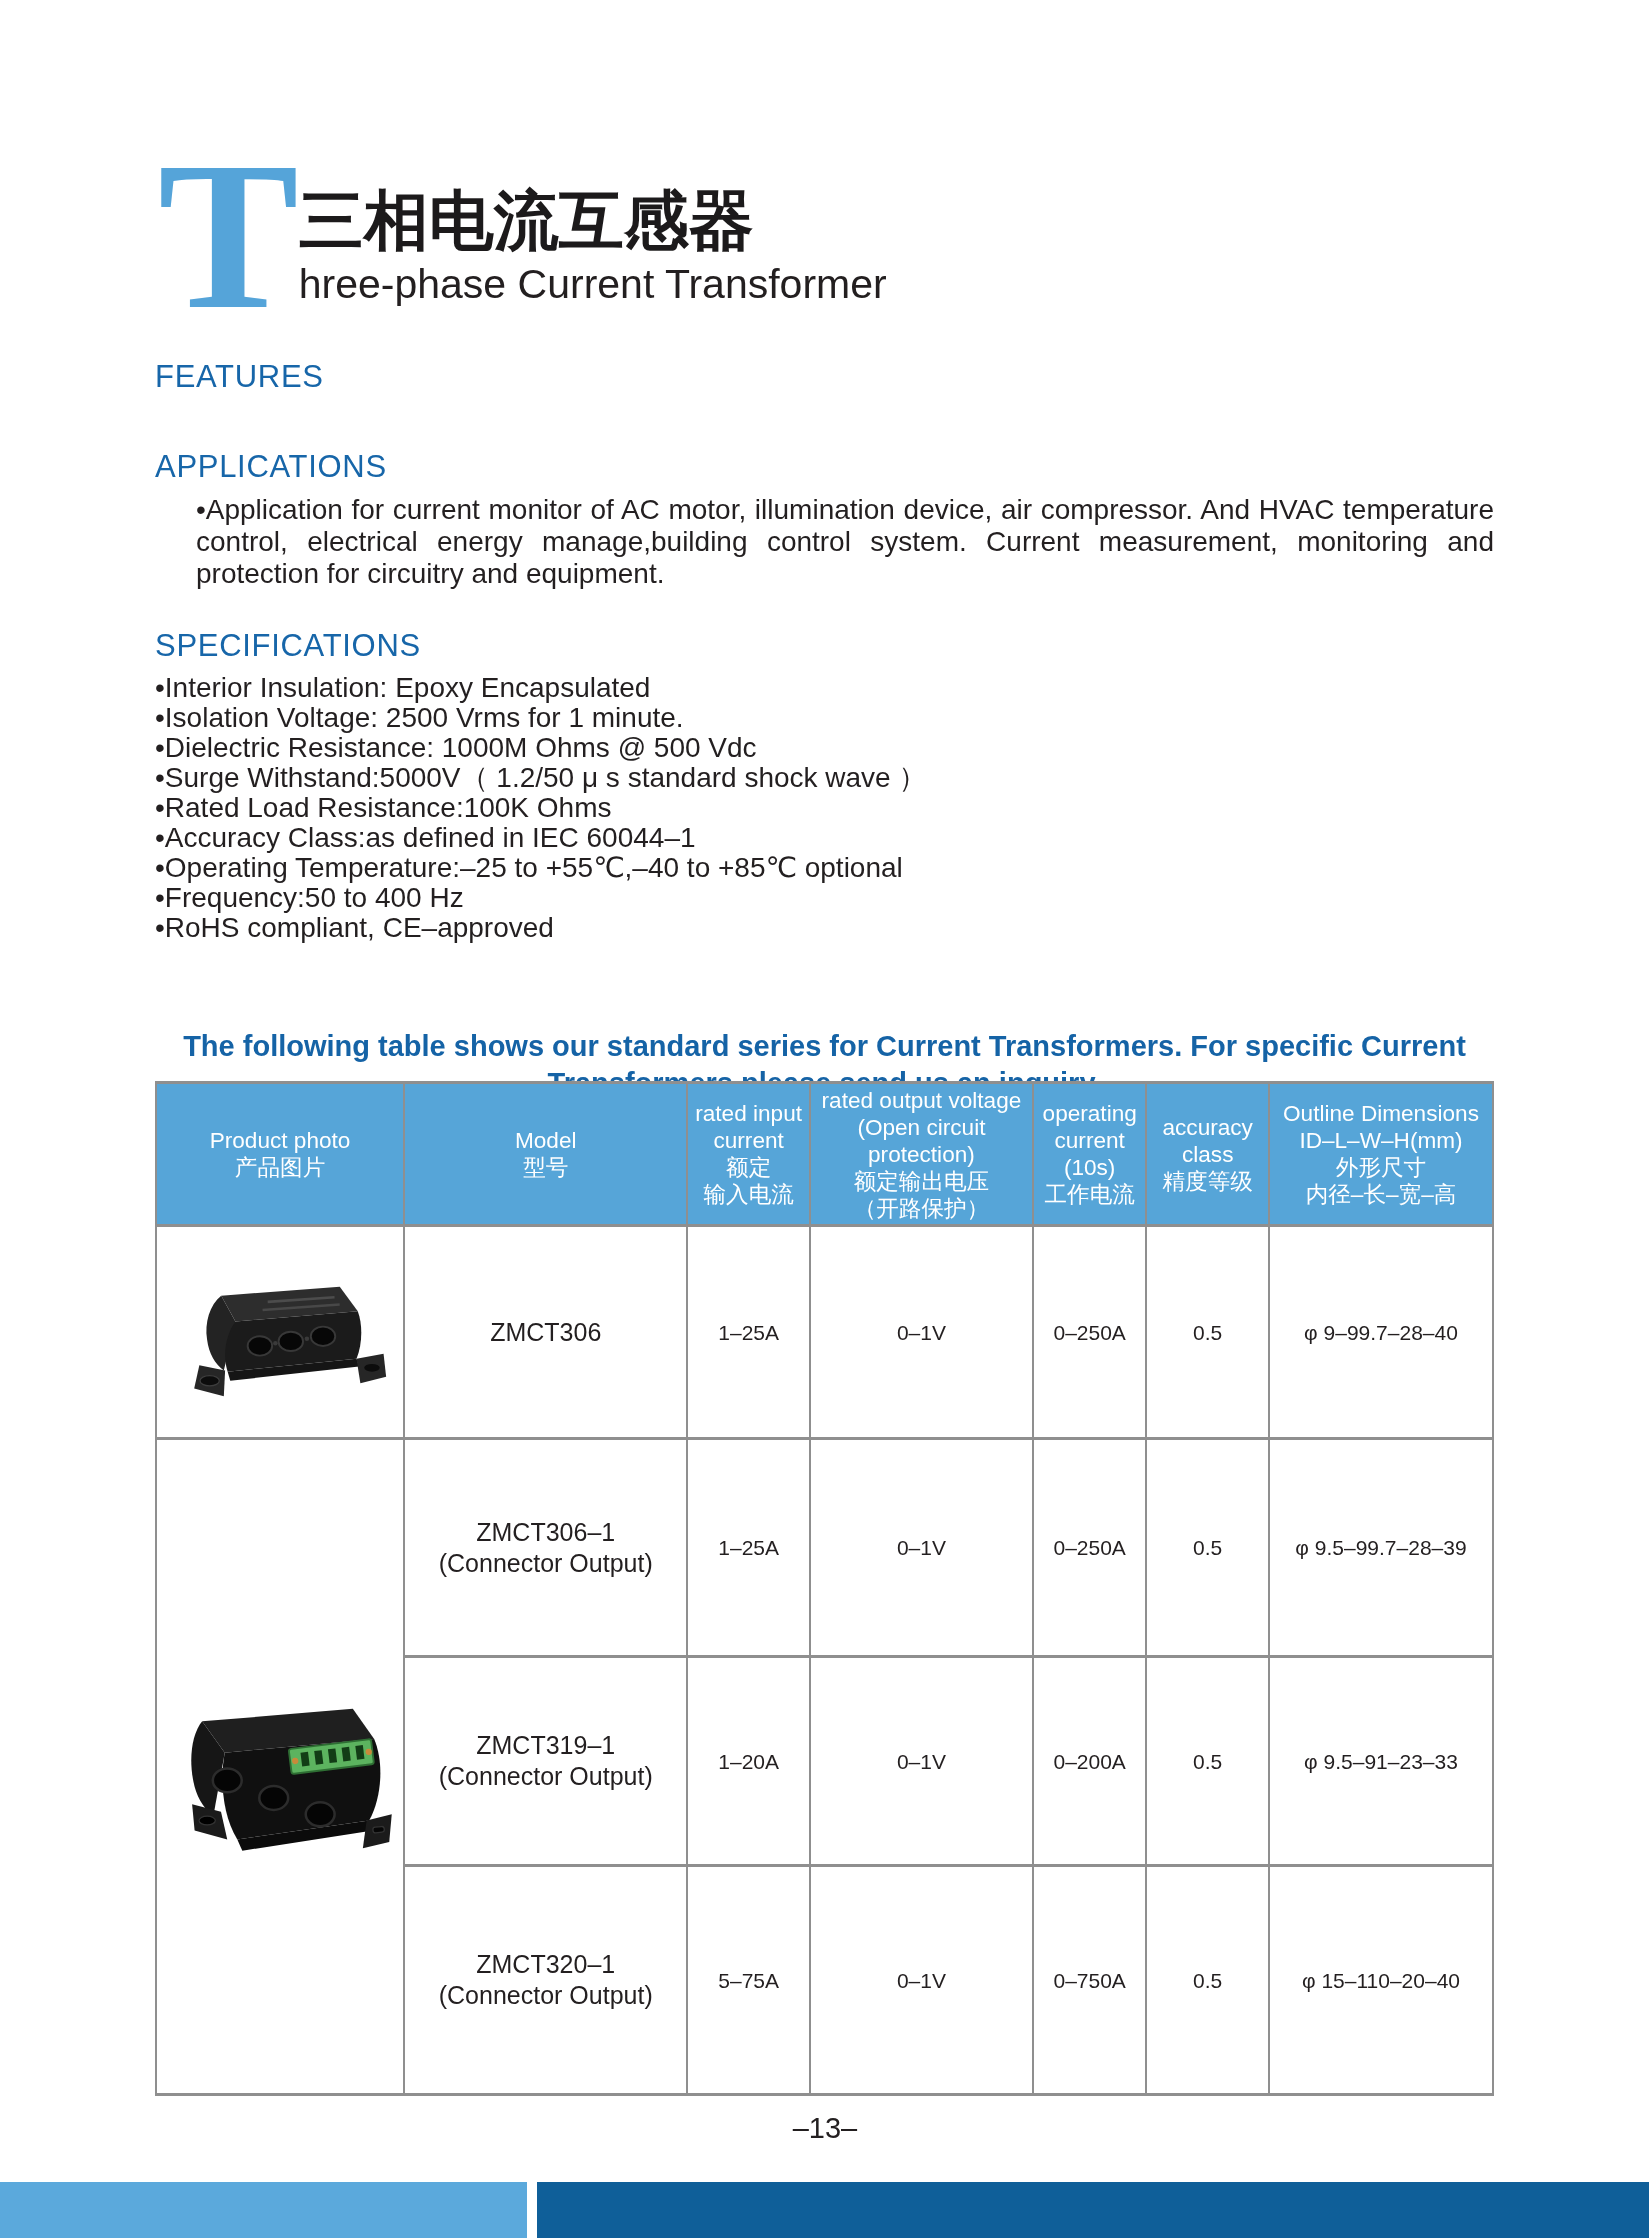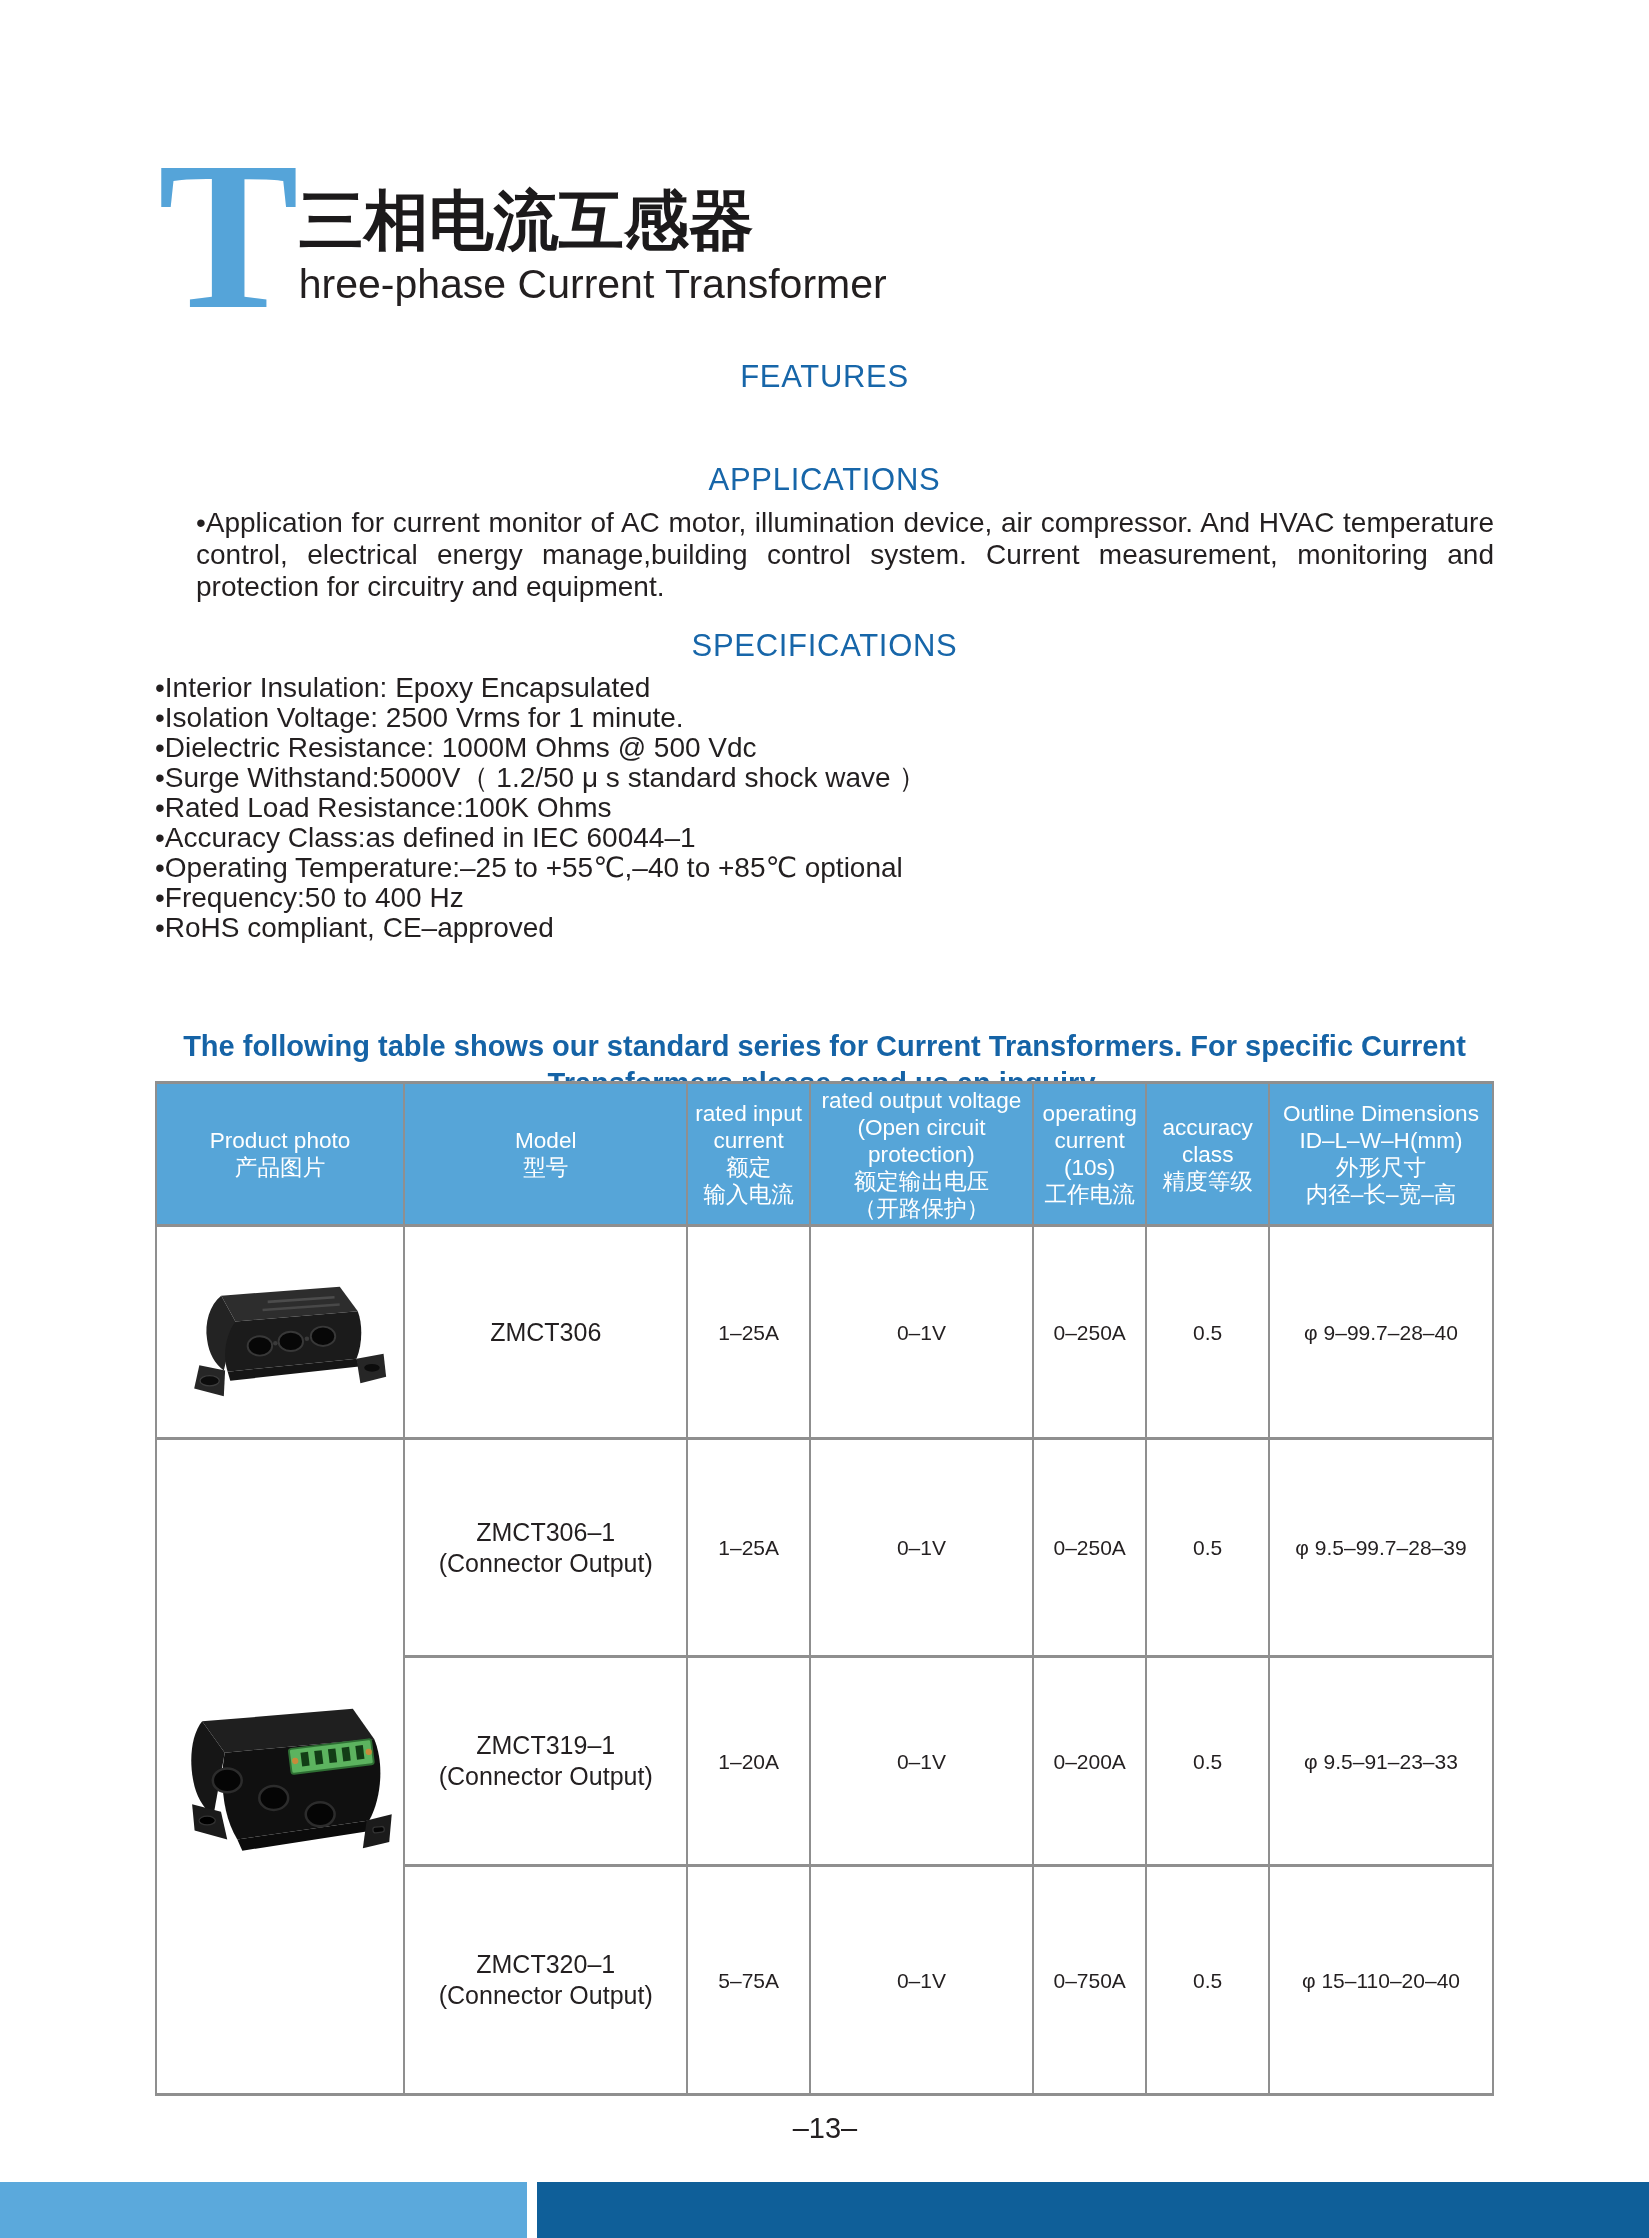--- a/index.html
+++ b/index.html
@@ -15,25 +15,25 @@
   }
   .title-text { padding-top:22.6px; }
   .title-cn {
     font-family:"Liberation Serif","DejaVu Serif",serif; font-weight:bold;
     font-size:65px; line-height:69px; color:#1c1a1b; letter-spacing:0px;
   }
   .title-en { font-size:41px; line-height:44px; margin-top:6.6px; color:#231f20; }
   
   .section { position:absolute; left:155px; width:1339px; }
   .sec-features { top:360px; }
-  .sec-applications { top:463px; }
+  .sec-applications { top:450px; }
   .sec-specifications { top:629px; }
   .section-heading {
     font-size:31px; line-height:33px; font-weight:normal; color:#1766a9;
-    letter-spacing:0.7px; margin:0 0 10.6px 0;text-align:center;
+    letter-spacing:0.7px; margin:0 0 10.6px 0;
   }
   .body-line { font-size:28px; line-height:32px; margin:0; }
   .justified { text-align:justify;margin-left:41px; }
   .spec-line { font-size:28px; line-height:30px; margin:0; }
   
   .table-intro {
     position:absolute; top:999px; left:155px; width:1339px; text-align:center;
     font-size:29px; line-height:37px; font-weight:bold; color:#1563a6; white-space:pre-line;
   }
   

